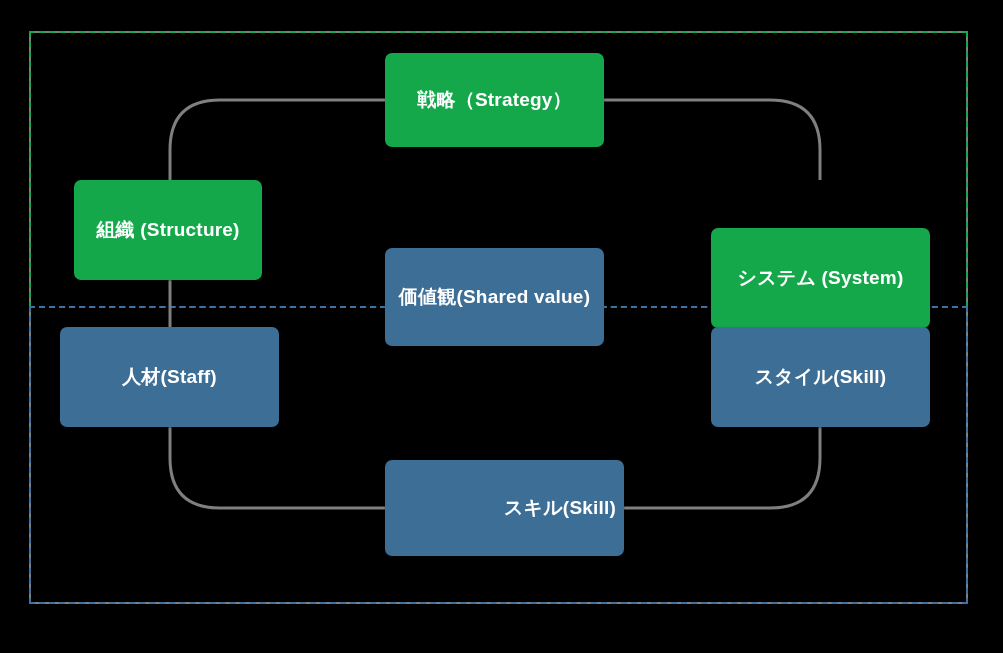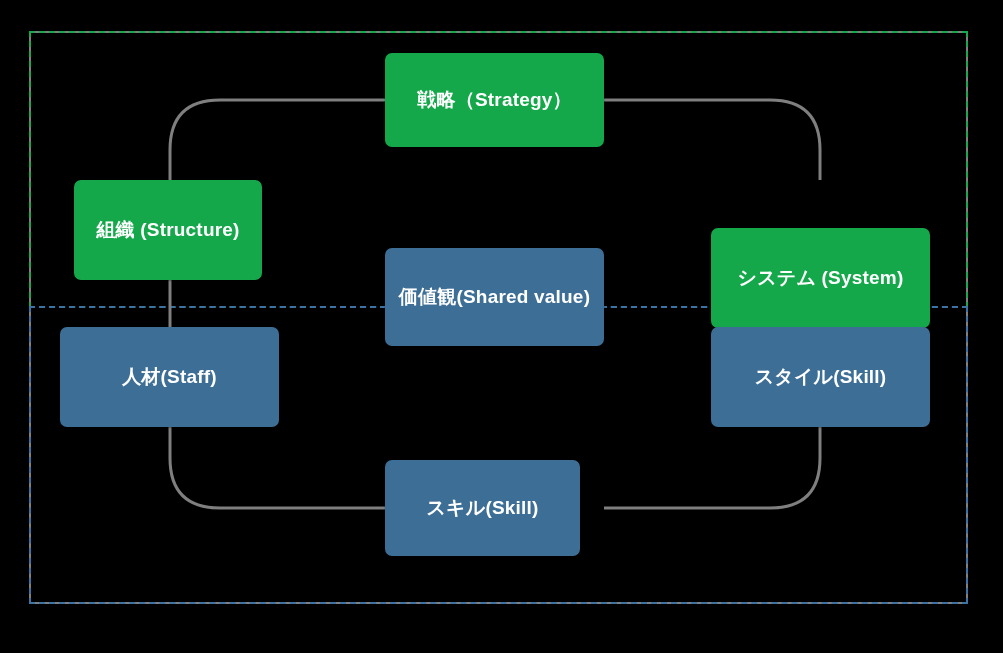--- a/index.html
+++ b/index.html
@@ -65,21 +65,21 @@
   }
   .node-green { background: #14a84b; }
   .node-blue  { background: #3d6e96; }
 
   .node-strategy  { left: 385px; top: 53px;  width: 219px; height: 94px; }
   .node-structure { left: 74px;  top: 180px; width: 188px; height: 100px; }
   .node-system    { left: 711px; top: 180px; width: 219px; height: 100px; margin-top: 48px; }
   .node-shared    { left: 385px; top: 248px; width: 219px; height: 98px; border-radius: 7px; }
   .node-staff     { left: 60px;  top: 327px; width: 219px; height: 100px; align-items: center; }
   .node-style     { left: 711px; top: 327px; width: 219px; height: 100px; }
-  .node-skill     { left: 385px; top: 460px; width: 195px; height: 96px; }
+  .node-skill     { left: 385px; top: 460px; width: 239px; height: 96px; justify-content: flex-end; }
 </style>
 </head>
 <body>
 
 <div id="canvas">
 
   <div class="frame frame-solid" style="left:29px; top:31px; width:939px; height:573px;"></div>
 
   <div class="frame frame-dash-green" style="left:29px; top:31px; width:939px; height:277px;"></div>
 

